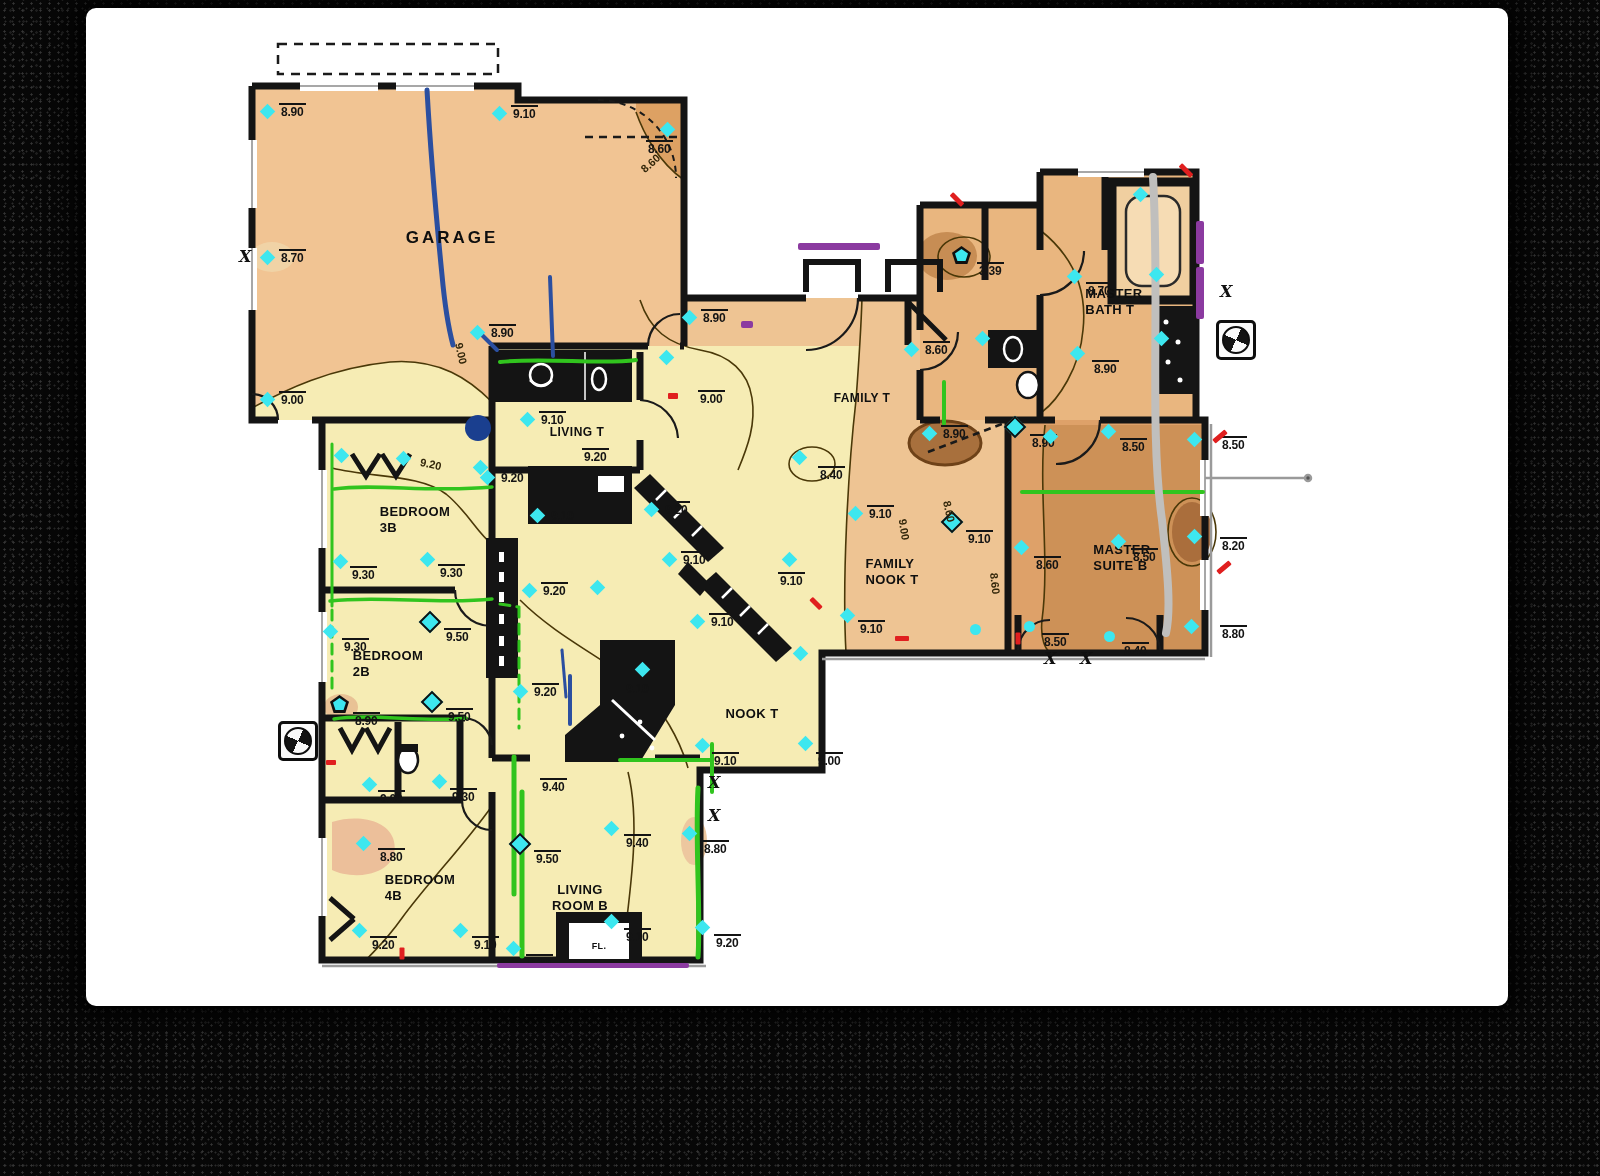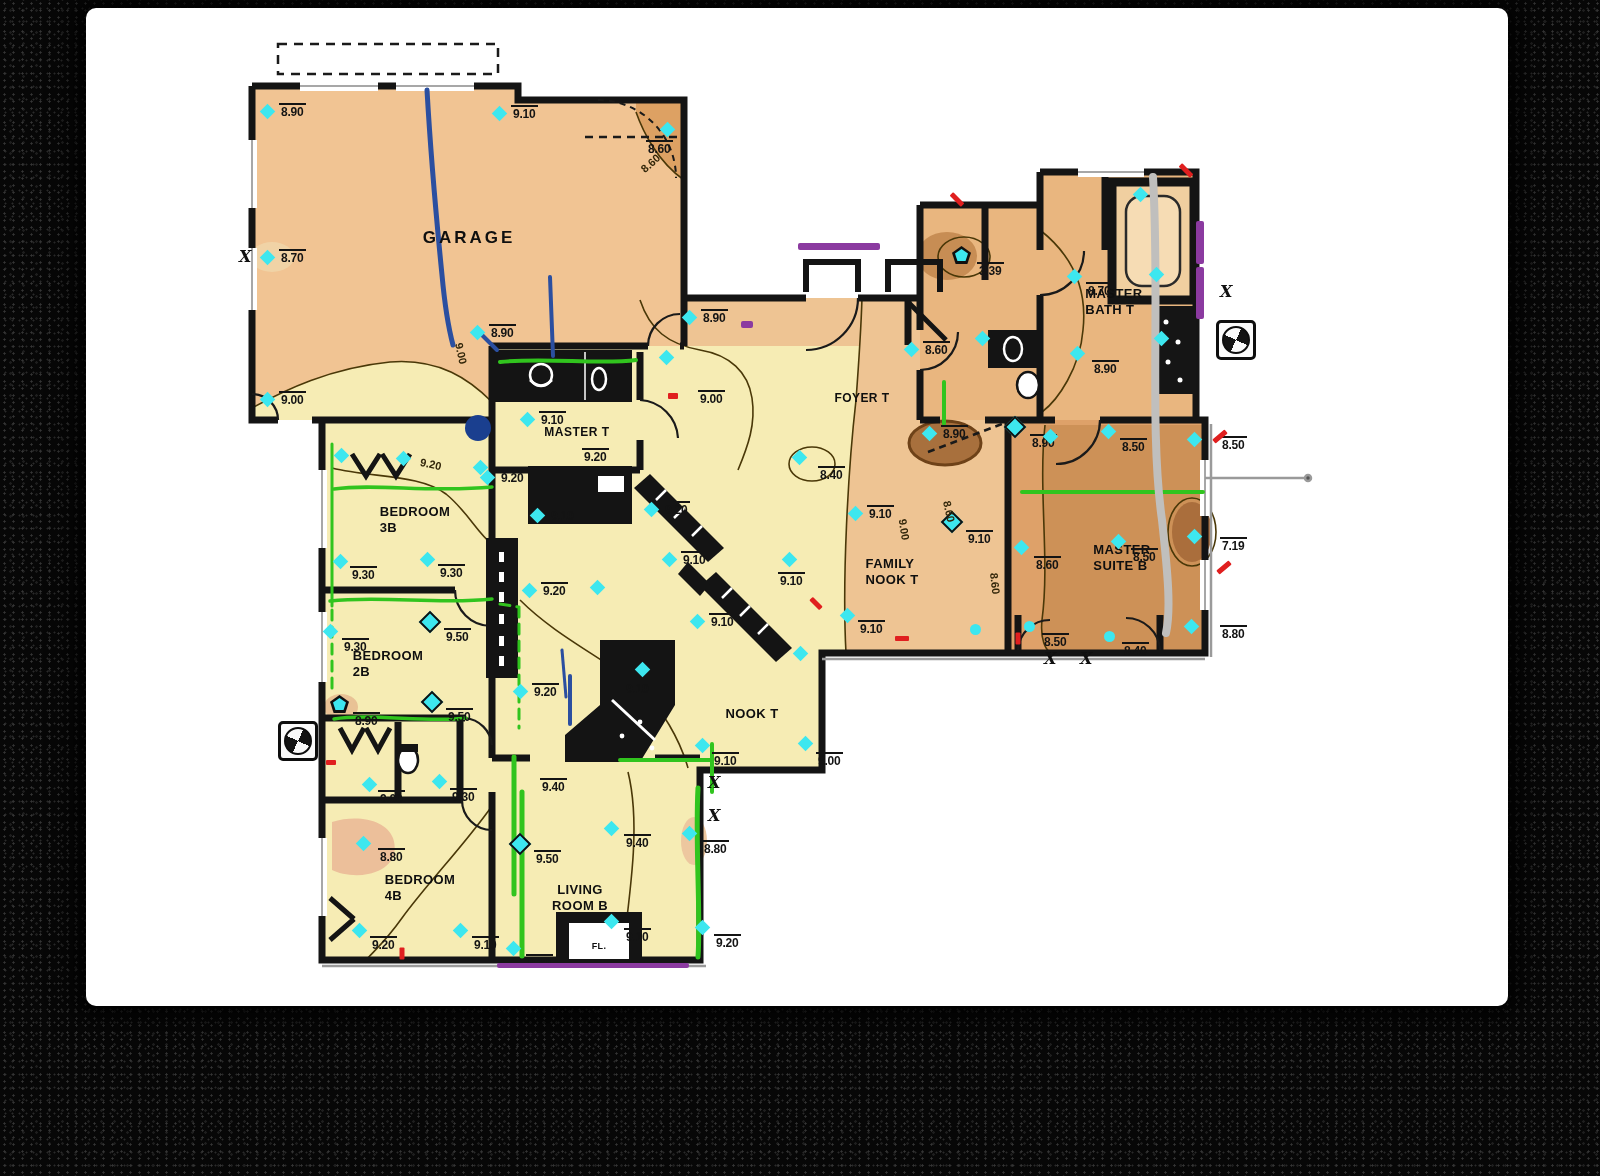--- a/index.html
+++ b/index.html
@@ -225,34 +225,34 @@
         <path d="M550,277 L553,356" stroke="#2b4fa0" stroke-width="4" fill="none" stroke-linecap="round"></path>
         <path d="M478,331 L497,350" stroke="#2b4fa0" stroke-width="4" fill="none" stroke-linecap="round"></path>
         <path d="M570,676 L570,724" stroke="#2b4fa0" stroke-width="4" fill="none" stroke-linecap="round"></path>
         <path d="M562,650 L566,697" stroke="#2b4fa0" stroke-width="3" fill="none" stroke-linecap="round"></path>
         <path d="M1153,177 C1160,300 1149,430 1162,520 C1168,575 1171,610 1166,633" stroke="#c0bfbd" stroke-width="8" fill="none" stroke-linecap="round"></path>
         <circle cx="478" cy="428" r="13" fill="#1a3f8f"></circle>
       </g>
   </svg>
 
   <div class="overlay" id="overlay">
-      <div class="room center" style="left: 452px; top: 238px; font-size: 17px; letter-spacing: 3px; margin-left: 17px;">GARAGE</div>
-      <div class="room center" style="left: 577px; top: 432px; font-size: 12px; letter-spacing: 0.5px;">MASTER T</div>
+      <div class="room center" style="left: 452px; top: 238px; font-size: 17px; letter-spacing: 3px;">GARAGE</div>
+      <div class="room center" style="left: 577px; top: 432px; font-size: 12px; letter-spacing: 0.5px;">LIVING T</div>
       <div class="room" style="left: 415px; top: 520px; font-size: 13px;">BEDROOM
 3B</div>
       <div class="room" style="left: 388px; top: 664px; font-size: 13px;">BEDROOM
 2B</div>
       <div class="room" style="left: 420px; top: 888px; font-size: 13px;">BEDROOM
 4B</div>
       <div class="room center" style="left: 580px; top: 898px; font-size: 13px;">LIVING
 ROOM B</div>
       <div class="room center" style="left: 752px; top: 714px; font-size: 13px;">NOOK T</div>
       <div class="room" style="left: 892px; top: 572px; font-size: 13px;">FAMILY
 NOOK T</div>
-      <div class="room center" style="left: 862px; top: 398px; font-size: 12px;">FOYER T</div>
+      <div class="room center" style="left: 862px; top: 398px; font-size: 12px;">FAMILY T</div>
       <div class="room" style="left: 1114px; top: 302px; font-size: 13px;">MASTER
 BATH T</div>
       <div class="room" style="left: 1122px; top: 558px; font-size: 13px;">MASTER
 SUITE B</div>
       <div class="room center" style="left: 599px; top: 946px; font-size: 9px;">FL.</div>
       <div class="dm" style="background: rgb(61, 231, 239); left: 262px; top: 106px;"></div>
       <div class="ev" style="left: 279px; top: 103px;">8.90</div>
       <div class="dm" style="background: rgb(61, 231, 239); left: 494px; top: 108px;"></div>
       <div class="ev" style="left: 511px; top: 105px;">9.10</div>
       <div class="dm" style="background: rgb(61, 231, 239); left: 662px; top: 124px;"></div>
@@ -369,21 +369,21 @@
       <div class="dm" style="background: rgb(61, 231, 239); left: 1113px; top: 536px;"></div>
       <div class="ev" style="left: 1131px; top: 548px;">8.50</div>
       <div class="dm" style="background: rgb(61, 231, 239); left: 1189px; top: 434px;"></div>
       <div class="dm" style="background: rgb(61, 231, 239); left: 1189px; top: 531px;"></div>
       <div class="dm" style="background: rgb(61, 231, 239); left: 1186px; top: 621px;"></div>
       <div class="dot" style="background: rgb(61, 231, 239); left: 1104px; top: 631px;"></div>
       <div class="ev" style="left: 1122px; top: 642px;">8.40</div>
       <div class="dot" style="background: rgb(61, 231, 239); left: 1024px; top: 621px;"></div>
       <div class="ev" style="left: 1042px; top: 633px;">8.50</div>
       <div class="ev" style="left: 1220px; top: 436px;">8.50</div>
-      <div class="ev" style="left: 1220px; top: 537px;">7.19</div>
+      <div class="ev" style="left: 1220px; top: 537px;">8.20</div>
       <div class="ev" style="left: 1220px; top: 625px;">8.80</div>
       <div class="cl" style="left: 450px; top: 348px; transform: rotate(78deg);">9.00</div>
       <div class="cl" style="left: 640px; top: 158px; transform: rotate(-42deg);">8.60</div>
       <div class="cl" style="left: 420px; top: 459px; transform: rotate(12deg);">9.20</div>
       <div class="cl" style="left: 893px; top: 524px; transform: rotate(82deg);">9.00</div>
       <div class="cl" style="left: 984px; top: 578px; transform: rotate(84deg);">8.60</div>
       <div class="cl" style="left: 938px; top: 506px; transform: rotate(78deg);">8.60</div>
       <div class="xm" style="left: 239px; top: 249px;">X</div>
       <div class="xm" style="left: 708px; top: 775px;">X</div>
       <div class="xm" style="left: 708px; top: 808px;">X</div>

